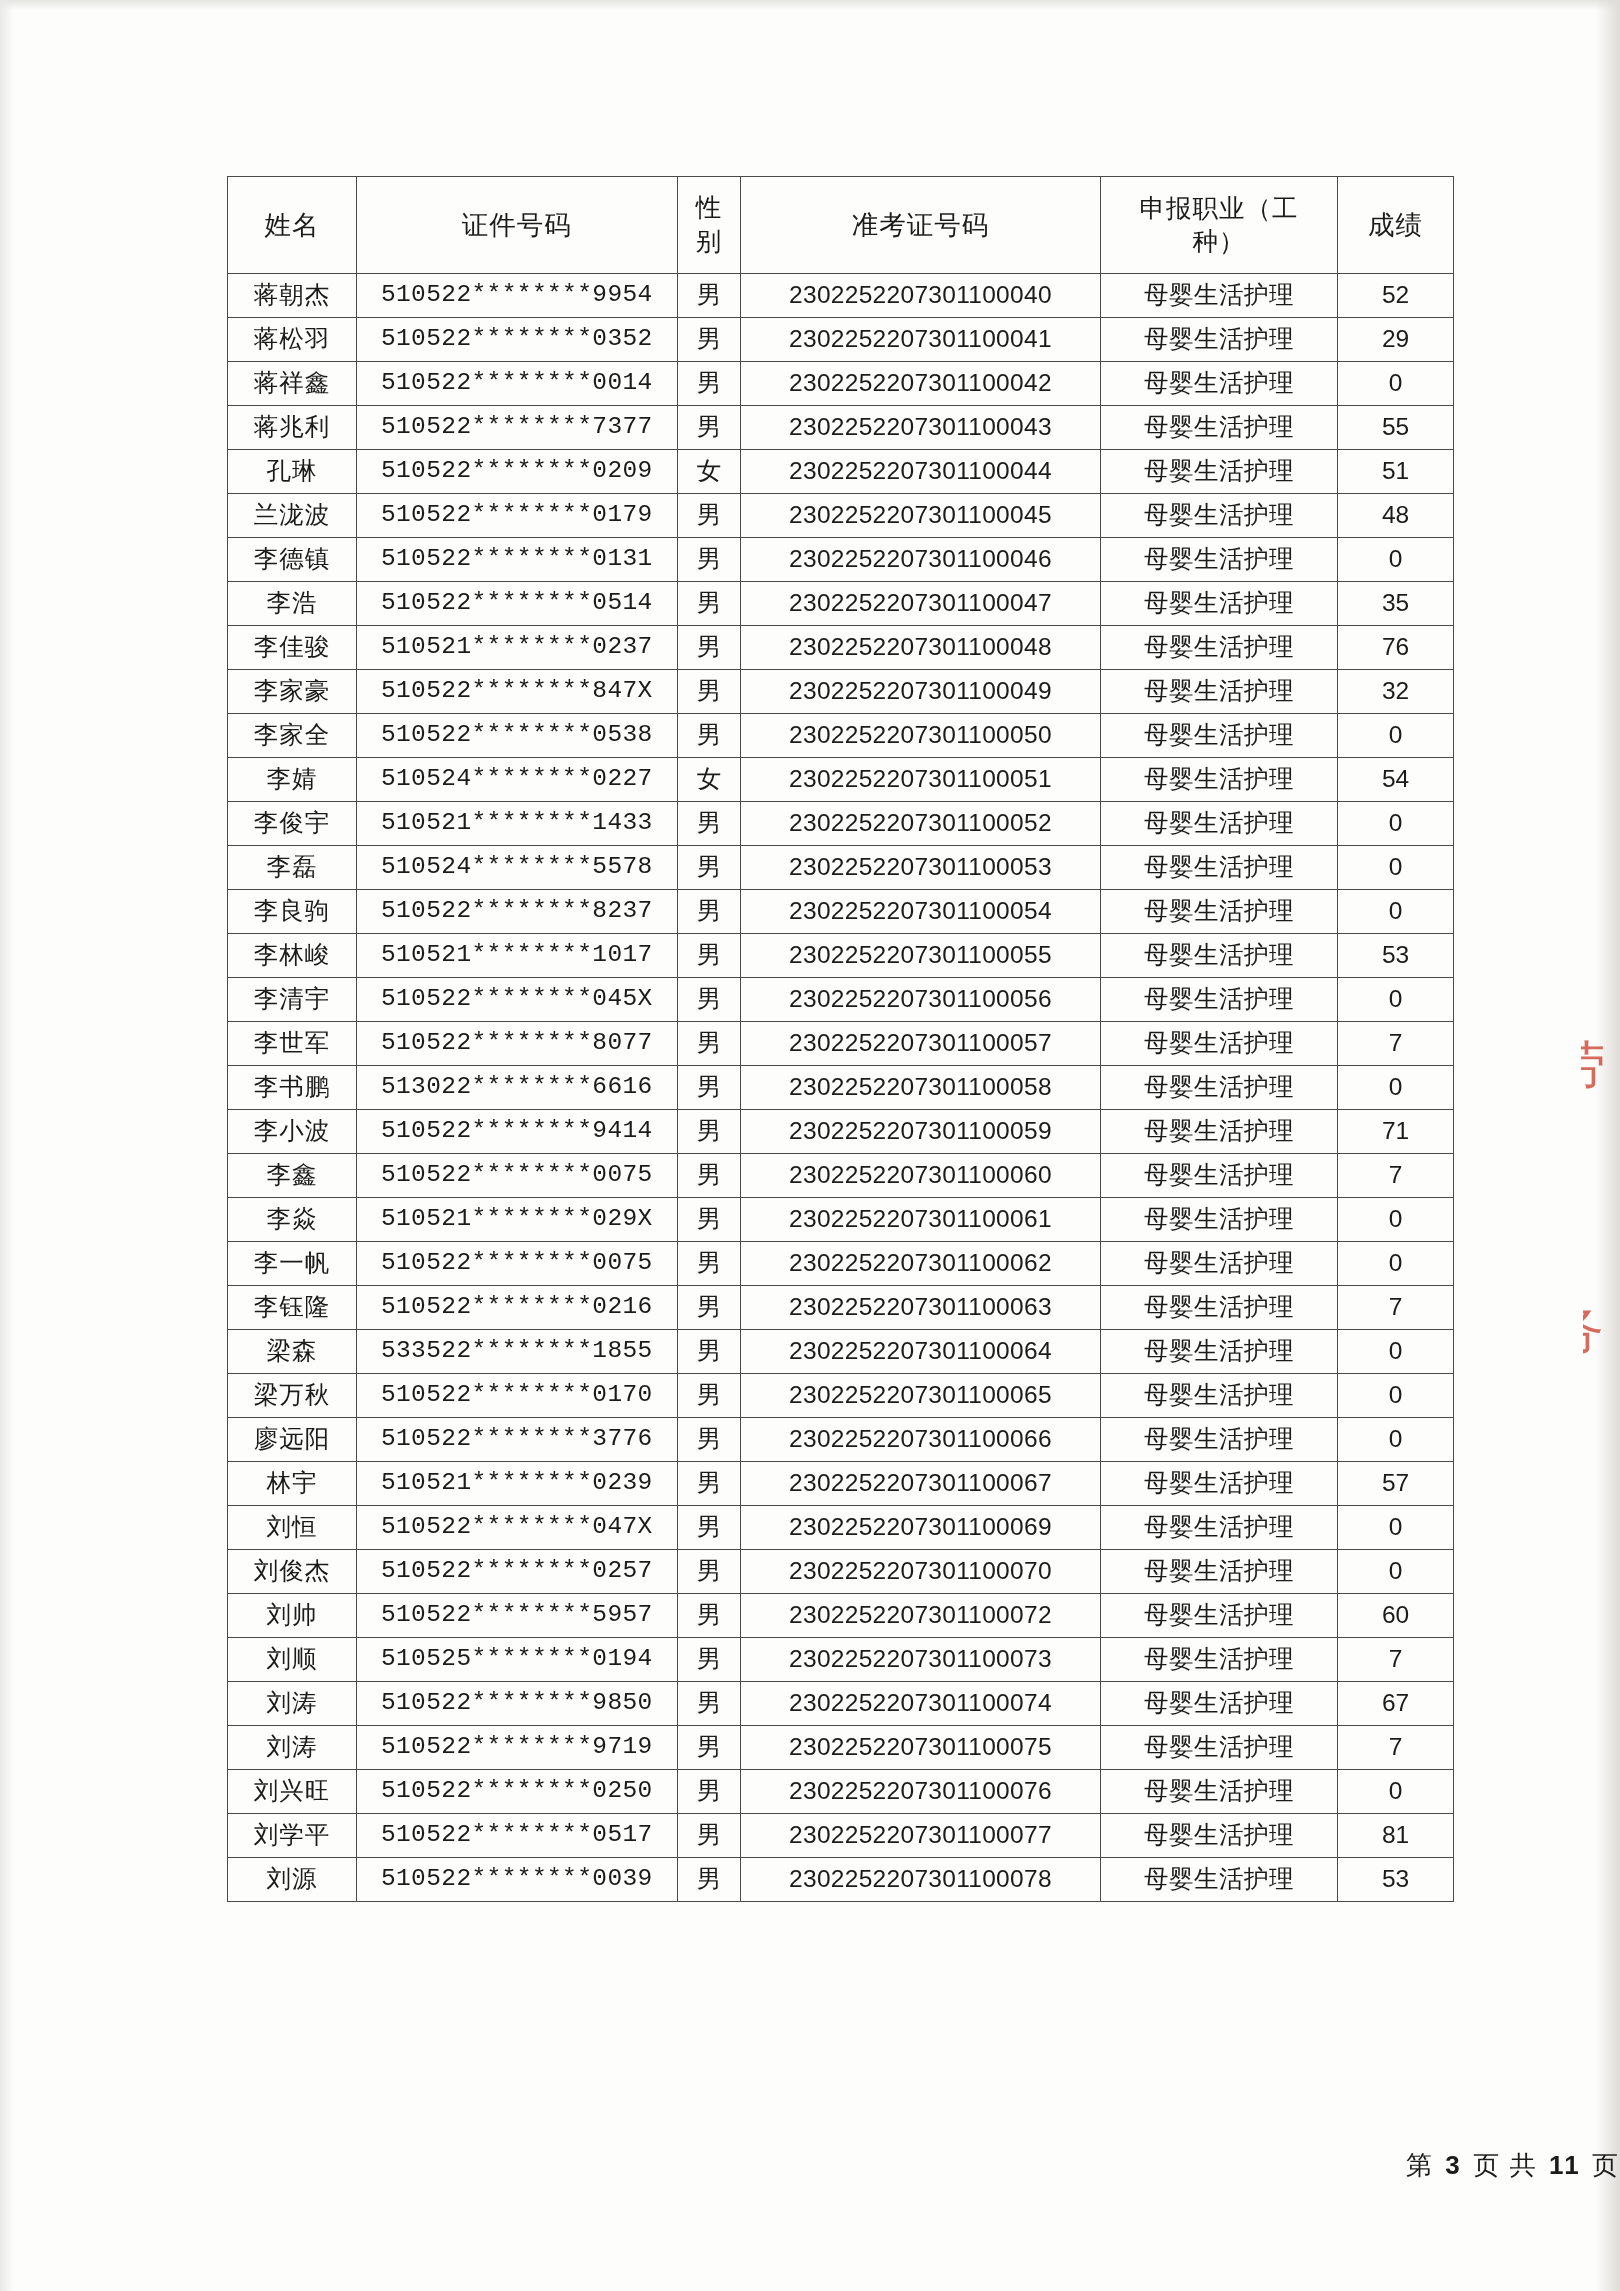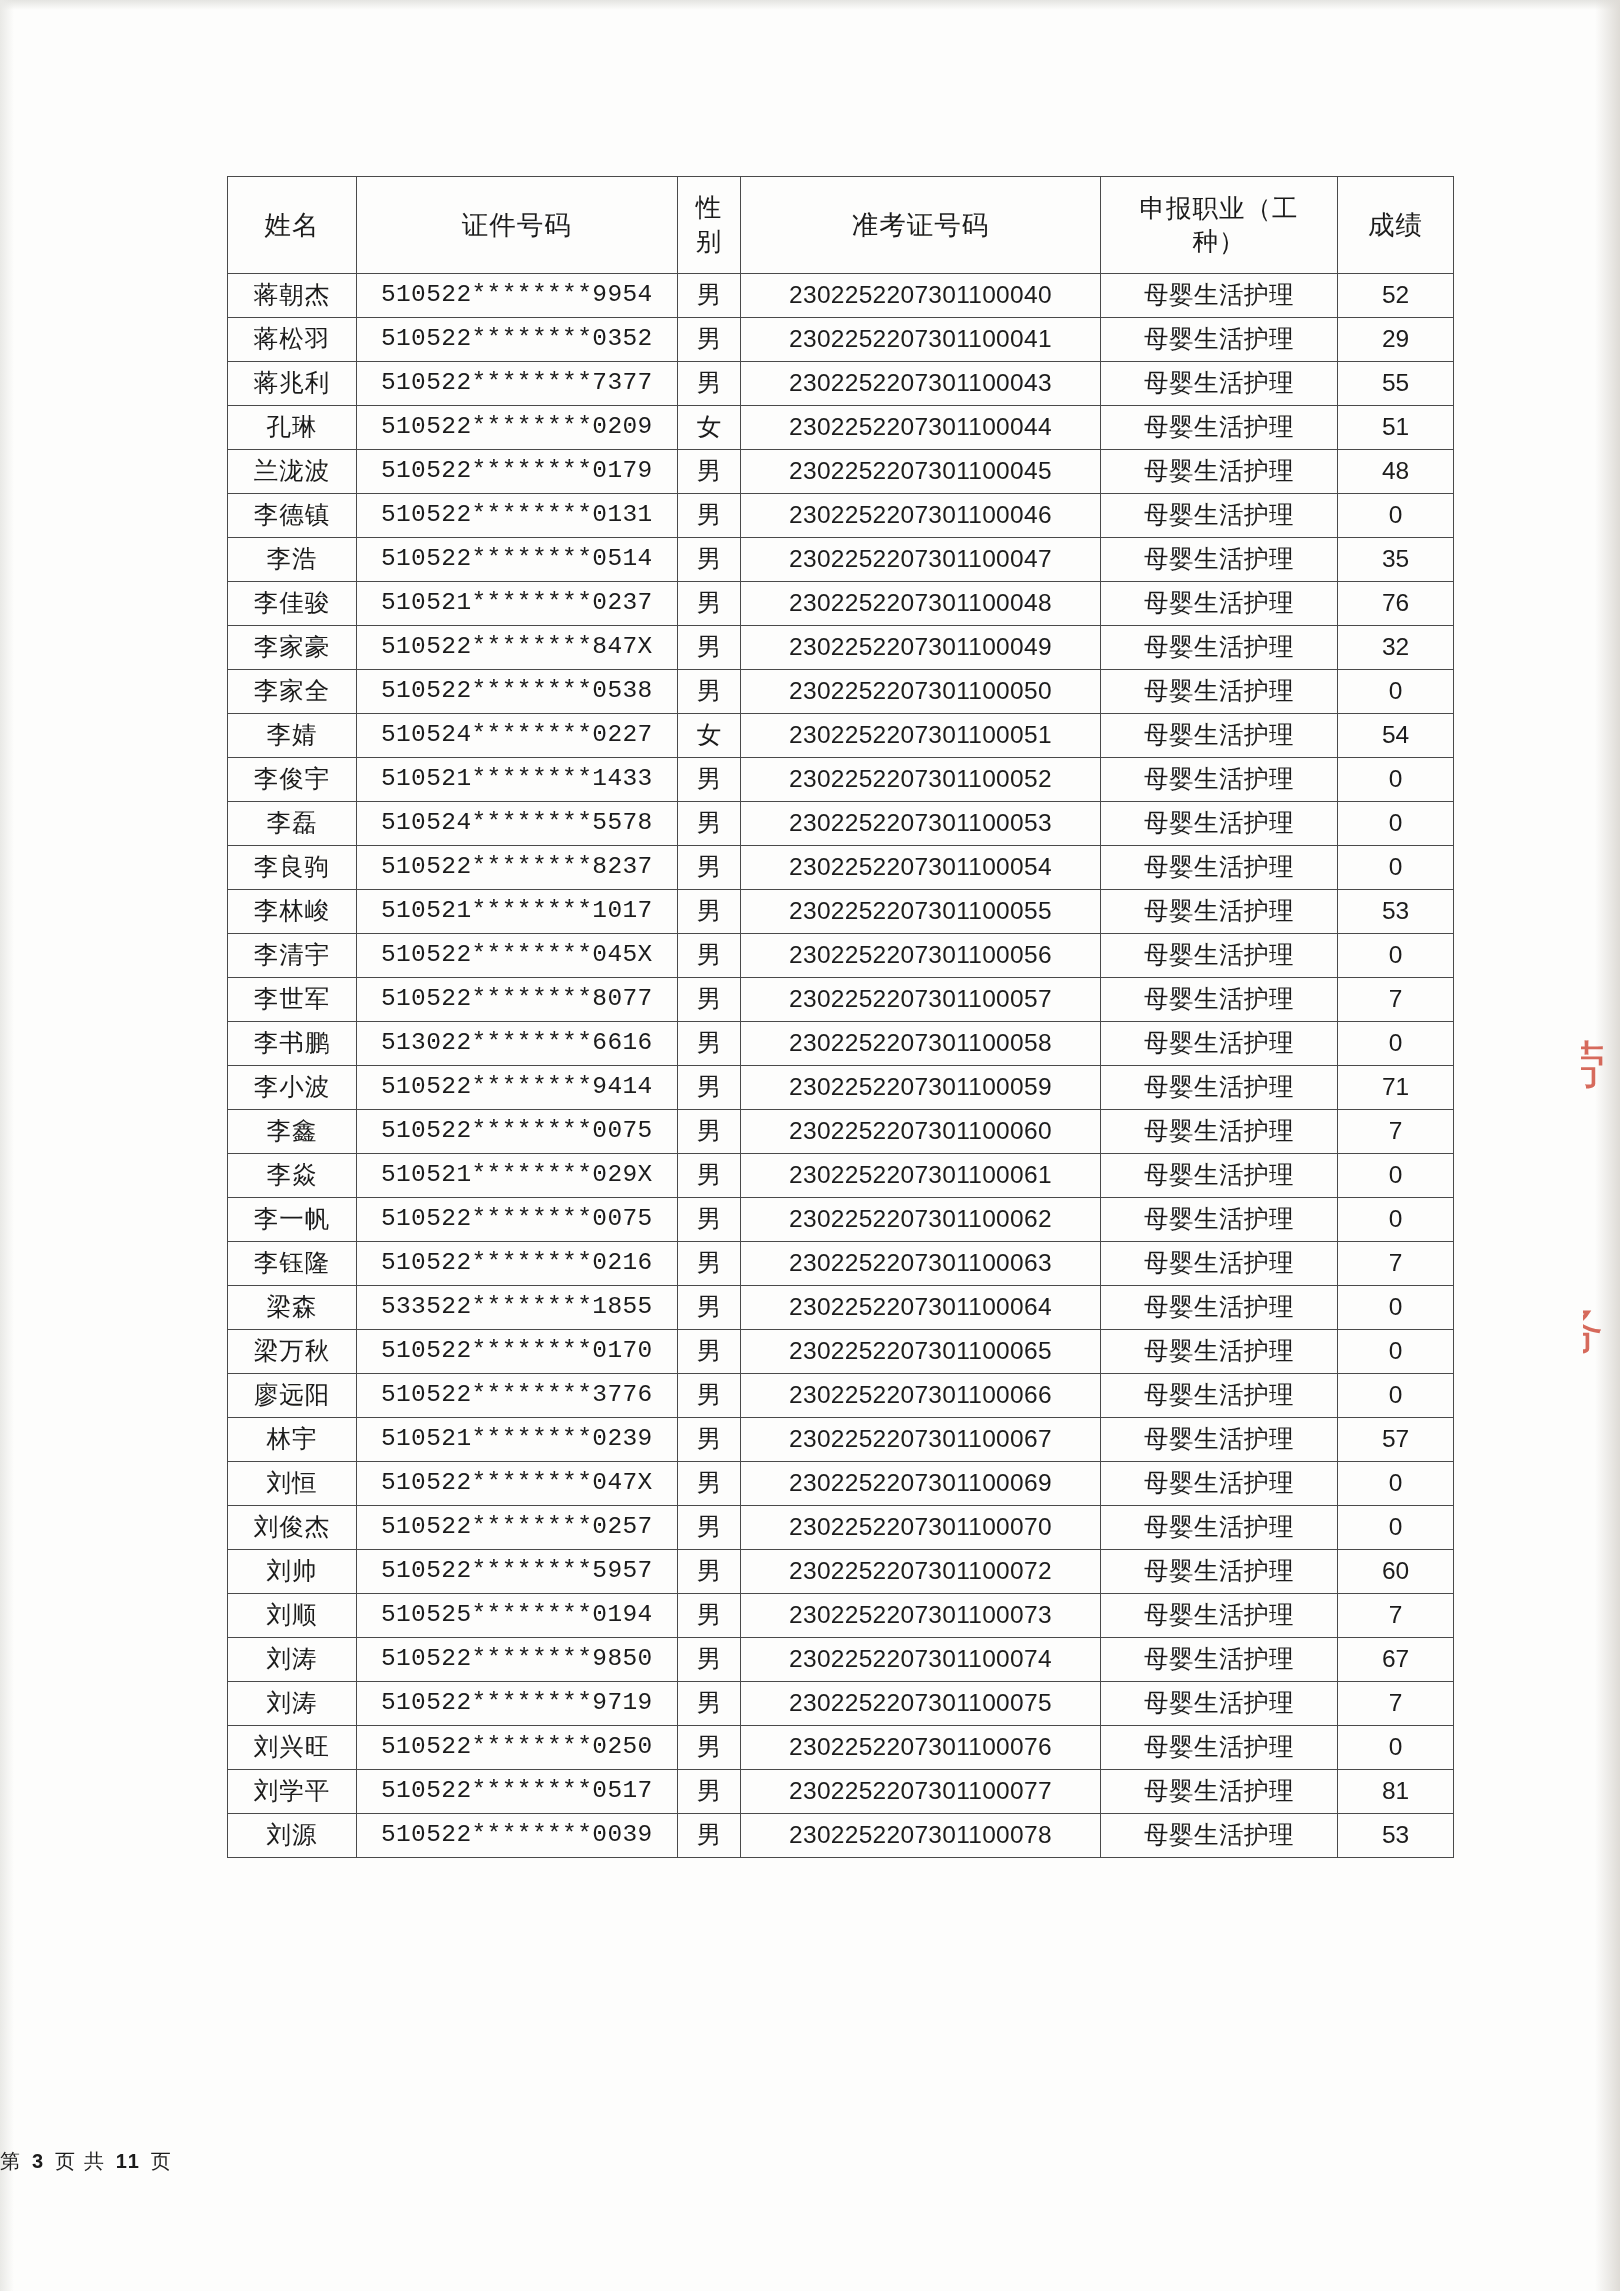--- a/index.html
+++ b/index.html
@@ -123,22 +123,22 @@
     text-align: left;
     padding-left: 21.6px;
     margin-top: 28px;
   }
 
   .footer {
     position: absolute;
     left: 0;
     top: 2148px;
     width: 100%;
-    text-align: left;
-    font-size: 20px;
+    text-align: right;
+    font-size: 26px;
     color: #1b1b1b;
     letter-spacing: 2px;
   }
   .footer .pg {
     font-weight: bold;
     font-family: "Liberation Sans", "DejaVu Sans", sans-serif;
     padding: 0 2.9px;
   }
 
   
@@ -205,20 +205,28 @@
           </tr>
           <tr>
             <td class="name">蒋松羽</td>
             <td class="idnum">510522********0352</td>
             <td class="sex">男</td>
             <td class="exam">2302252207301100041</td>
             <td class="occ">母婴生活护理</td>
             <td class="score">29</td>
           </tr>
           <tr>
+            <td class="name">蒋祥鑫</td>
+            <td class="idnum">510522********0014</td>
+            <td class="sex">男</td>
+            <td class="exam">2302252207301100042</td>
+            <td class="occ">母婴生活护理</td>
+            <td class="score">0</td>
+          </tr>
+          <tr>
             <td class="name">蒋兆利</td>
             <td class="idnum">510522********7377</td>
             <td class="sex">男</td>
             <td class="exam">2302252207301100043</td>
             <td class="occ">母婴生活护理</td>
             <td class="score">55</td>
           </tr>
           <tr>
             <td class="name">孔琳</td>
             <td class="idnum">510522********0209</td>

